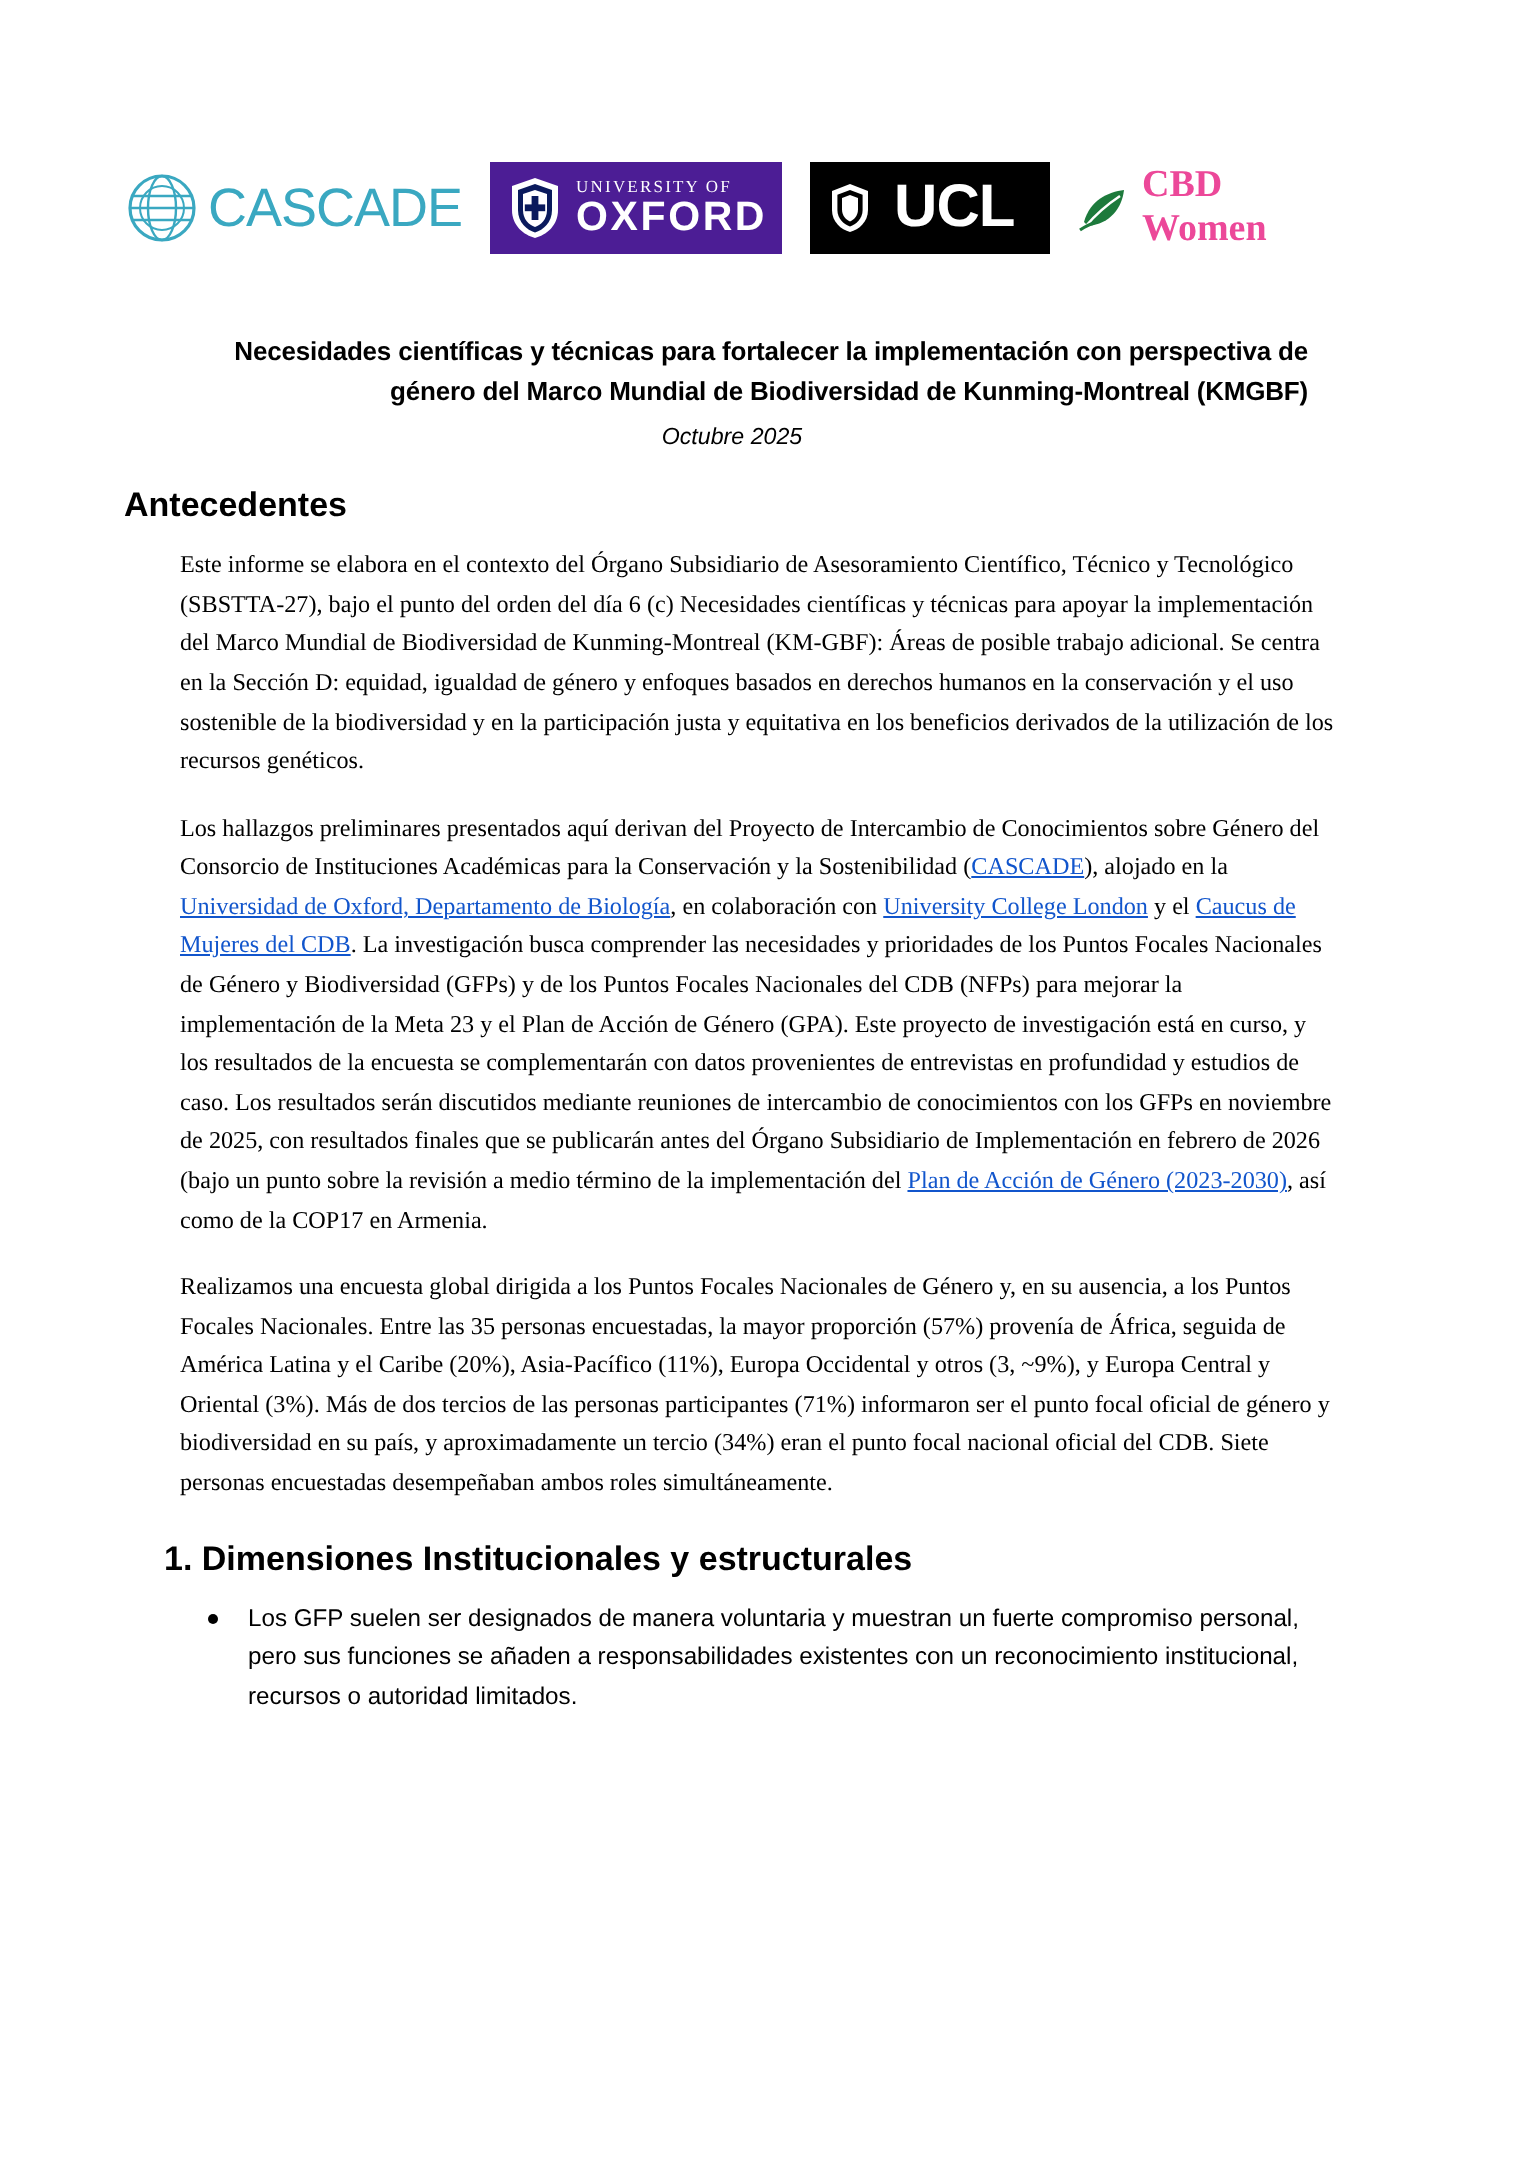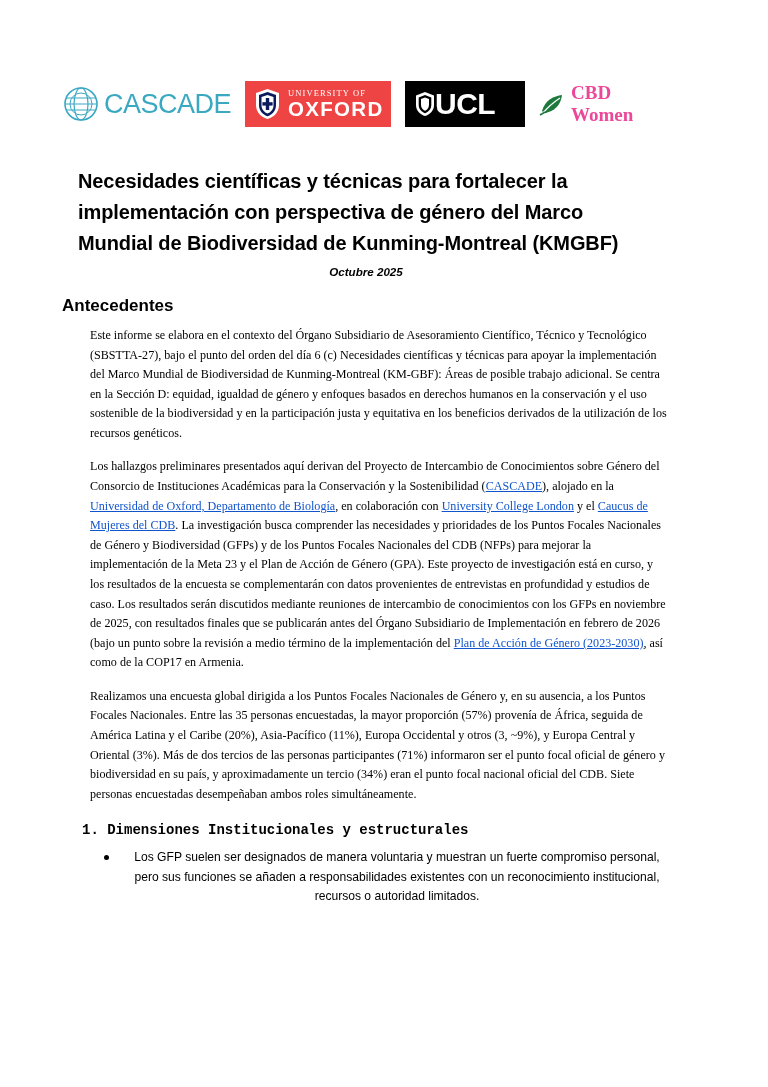--- a/index.html
+++ b/index.html
@@ -48,21 +48,21 @@
   .cascade-word {
     font-family: "Liberation Sans", sans-serif;
     font-size: 27px;
     letter-spacing: -0.5px;
     color: #3aa8c1;
     font-weight: 400;
   }
 
   
   .logo-oxford {
-    background: #ef4444;
+    background: #4c1d95;
     color: #ffffff;
     height: 46px;
     width: 146px;
     display: flex;
     align-items: center;
     gap: 7px;
     padding: 12px 9px;
   }
   .oxford-crest {
     width: 27px;
@@ -89,21 +89,21 @@
   }
 
   
   .logo-ucl {
     background: #000000;
     color: #ffffff;
     height: 46px;
     width: 126px;
     display: flex;
     align-items: center;
-    gap: 0;
+    gap: 12px;
     padding: 0 10px;
   }
   .ucl-crest {
     width: 20px;
     height: 26px;
     flex: 0 0 20px;
   }
   .ucl-word {
     font-family: "Liberation Sans", sans-serif;
     font-weight: 700;
@@ -124,46 +124,45 @@
   }
   .cbd-word {
     font-family: "Liberation Serif", serif;
     font-size: 19px;
     color: #ec4899;
     font-weight: 700;
   }
 
   
   .doc-title {
-    text-align: left;
-    font-size: 20px;
+    text-align: right;
+    font-size: 13px;
     font-weight: 700;
     line-height: 1.55;
     margin: 0 16px 6px 16px;
     letter-spacing: -0.1px;
   }
   .doc-date {
     text-align: center;
     font-size: 11.6px;
     font-style: italic;
-    font-weight: 700;
+    font-weight: 400;
     margin-bottom: 18px;
   }
 
   
   h2.section-heading {
     font-size: 17px;
     font-weight: 700;
     margin: 16px 0 10px 0;
   }
   h3.sub-heading {
-    font-size: 14px;
+    font-size: 17px;
     font-weight: 700;
     margin: 18px 0 10px 20px;
-    font-family: Liberation Mono, monospace;
   }
   p.para {
     font-size: 12.1px;
     line-height: 1.62;
     margin: 0 0 14px 0;
     padding-left: 28px;
     text-align: left;
     font-family: Liberation Serif, serif;
   }
   a.doclink {
@@ -174,21 +173,20 @@
     margin: 0;
     padding-left: 28px;
     list-style: none;
   }
   ul.bullets li {
     font-size: 12.1px;
     line-height: 1.62;
     margin: 0 0 10px 0;
     padding-left: 34px;
     position: relative;
-    text-align: center;
   }
   ul.bullets li::before {
     content: "";
     position: absolute;
     left: 14px;
     top: 7px;
     width: 5px;
     height: 5px;
     border-radius: 50%;
     background: #000000;

